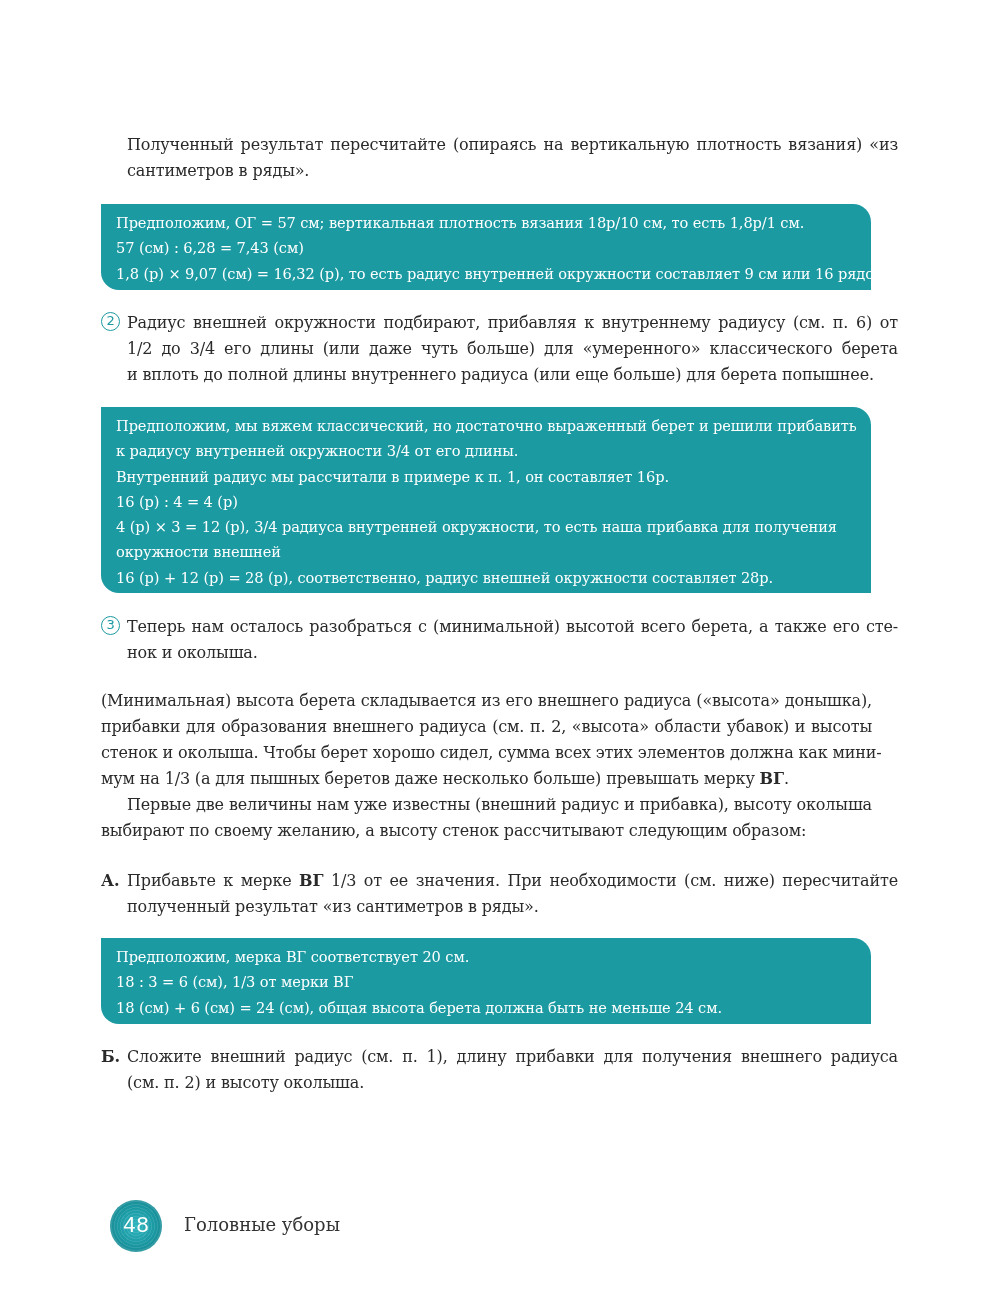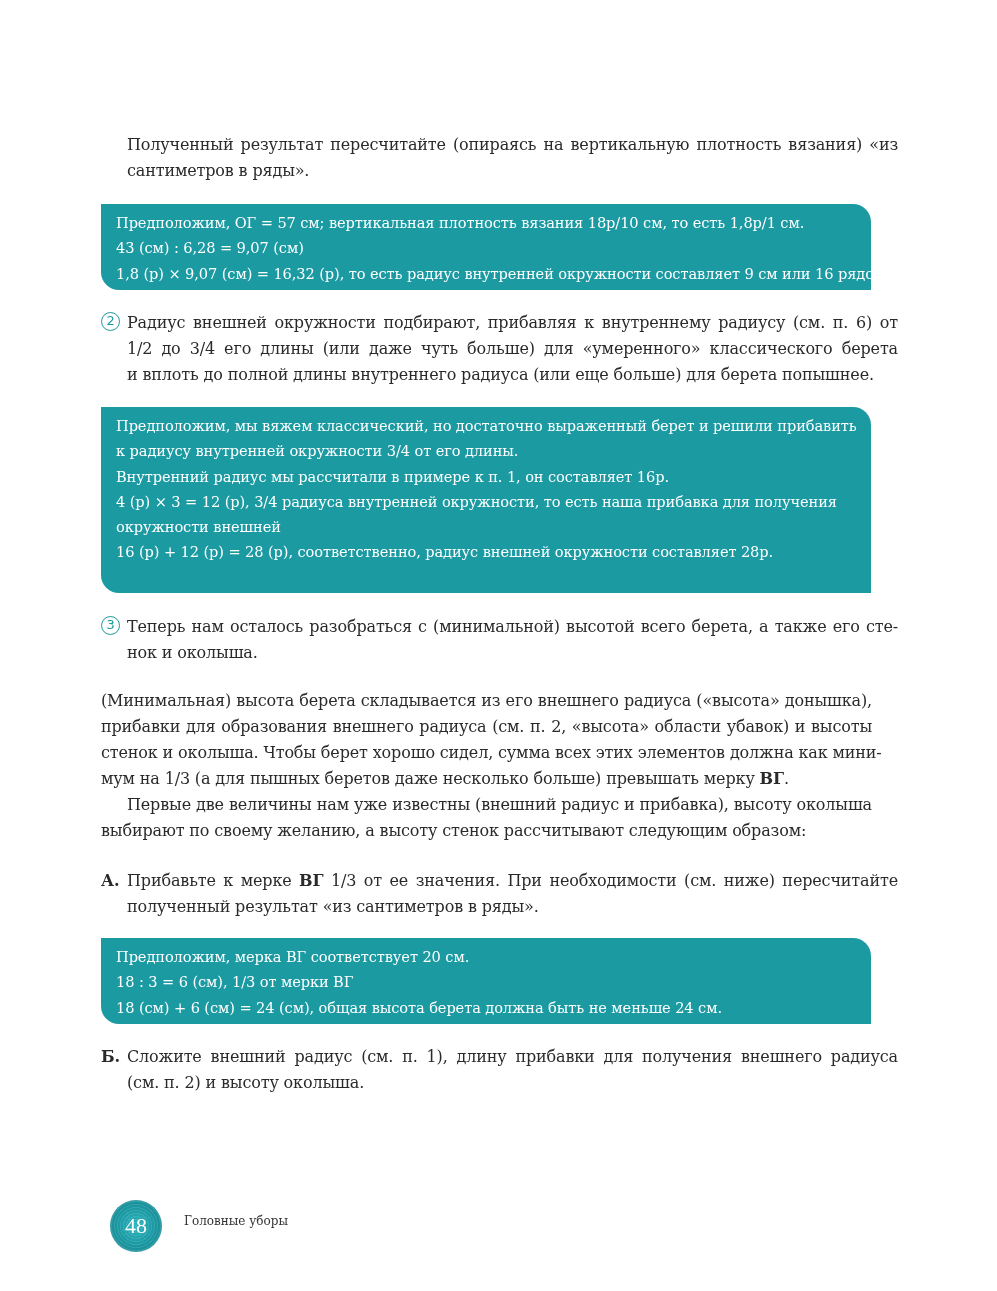--- a/index.html
+++ b/index.html
@@ -45,53 +45,54 @@
       background: radial-gradient(circle at 50% 50%, #2fb6bf 0%, #1d9ca6 45%, #137d87 100%);
       box-shadow: inset 0 0 0 2px rgba(255,255,255,0.12);
       display: flex; align-items: center; justify-content: center;
     }
     .footer-badge::before {
       content: ""; position: absolute; inset: 3px; border-radius: 50%;
       background: repeating-radial-gradient(circle at 50% 50%, rgba(255,255,255,0.10) 0 1px, rgba(0,0,0,0) 1px 3px);
     }
     .footer-badge span {
       position: relative; color: #ffffff; font-size: 22px;
-      font-family: Liberation Serif, serif;
+      font-family: Liberation Mono, monospace;
     }
     .footer-title {
-      position: absolute; left: 184px; top: 1214px; font-size: 12px; color: #333333;
+      position: absolute; left: 184px; top: 1214px; font-size: 18px; color: #333333;
     }
   </style>
 </head>
 <body>
 
 <div class="page">
 
   <div class="para indent" style="top:132px; left:101px; width:771px;">
     <span class="line">Полученный результат пересчитайте (опираясь на вертикальную плотность вязания) «из</span>
     <span class="line last">сантиметров в ряды».</span>
   </div>
 
   <div class="box" style="top:204px; height:86px;">
     <span class="line">Предположим, ОГ = 57 см; вертикальная плотность вязания 18р/10 см, то есть 1,8р/1 см.</span>
-    <span class="line">43 (см) : 6,28 = 9,07 (см)</span>
+    <span class="line">57 (см) : 6,28 = 7,43 (см)</span>
     <span class="line">1,8 (р) × 9,07 (см) = 16,32 (р), то есть радиус внутренней окружности составляет 9 см или 16 рядов.</span>
   </div>
 
   <div class="para hang" style="top:310px; left:101px; width:771px;">
     <span class="marker">2</span>
     <span class="line">Радиус внешней окружности подбирают, прибавляя к внутреннему радиусу (см. п. 6) от</span>
     <span class="line">1/2 до 3/4 его длины (или даже чуть больше) для «умеренного» классического берета</span>
     <span class="line last">и вплоть до полной длины внутреннего радиуса (или еще больше) для берета попышнее.</span>
   </div>
 
   <div class="box" style="top:407px; height:186px;">
     <span class="line">Предположим, мы вяжем классический, но достаточно выраженный берет и решили прибавить</span>
     <span class="line">к радиусу внутренней окружности 3/4 от его длины.</span>
     <span class="line">Внутренний радиус мы рассчитали в примере к п. 1, он составляет 16р.</span>
+    <span class="line">16 (р) : 4 = 4 (р)</span>
     <span class="line">4 (р) × 3 = 12 (р), 3/4 радиуса внутренней окружности, то есть наша прибавка для получения</span>
     <span class="line">окружности внешней</span>
     <span class="line">16 (р) + 12 (р) = 28 (р), соответственно, радиус внешней окружности составляет 28р.</span>
   </div>
 
   <div class="para hang" style="top:614px; left:101px; width:771px;">
     <span class="marker">3</span>
     <span class="line">Теперь нам осталось разобраться с (минимальной) высотой всего берета, а также его сте-</span>
     <span class="line last">нок и околыша.</span>
   </div>

